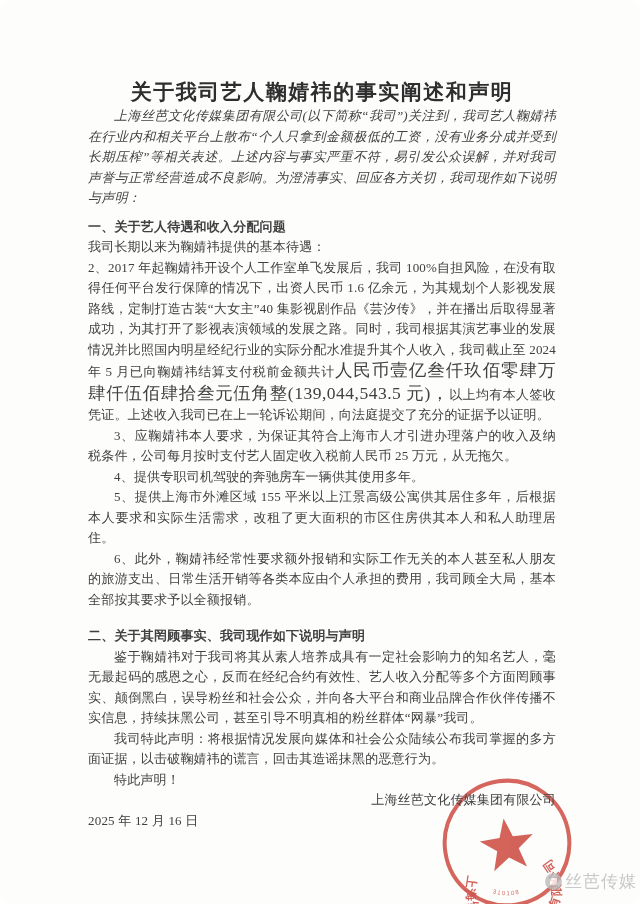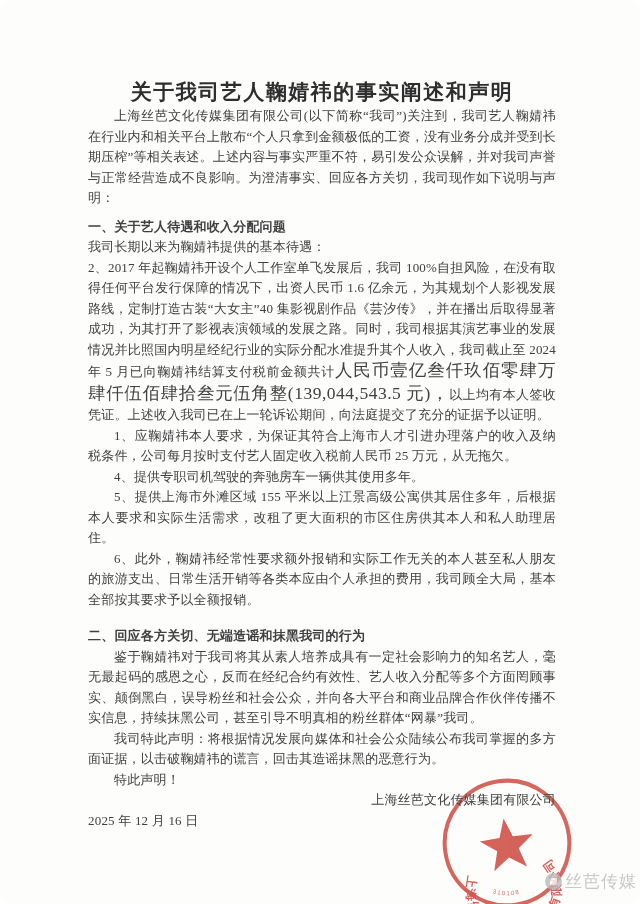--- a/index.html
+++ b/index.html
@@ -23,21 +23,21 @@
     color:#2e2e2e;
   }
   .content p{
     margin:0;
     font-size:13px;
     line-height:20.5px;
     text-align:justify;
     color:#404040;
     letter-spacing:0.2px;
   }
-  .intro{margin-top:28px;}
+  .intro{margin-top:28px;font-style:italic;}
   .indent{text-indent:2em;}
   .h{font-weight:700;color:#333;margin-top:8px !important;}
   .gap{margin-top:16px !important;}
   .big{font-size:17.5px;letter-spacing:0.5px;}
   .sig{text-align:right !important;margin-top:0 !important;}
   .date{text-align:center;padding-right:62px;}
   .seal{
     position:absolute;
     left:440px;top:776px;
     width:134px;height:134px;
@@ -76,26 +76,26 @@
 <div class="page">
 
   <div class="content">
     <h1 class="doc-title">关于我司艺人鞠婧祎的事实阐述和声明</h1>
 
     <p class="intro indent">上海丝芭文化传媒集团有限公司(以下简称“我司”)关注到，我司艺人鞠婧祎在行业内和相关平台上散布“个人只拿到金额极低的工资，没有业务分成并受到长期压榨”等相关表述。上述内容与事实严重不符，易引发公众误解，并对我司声誉与正常经营造成不良影响。为澄清事实、回应各方关切，我司现作如下说明与声明：</p>
 
     <p class="h">一、关于艺人待遇和收入分配问题</p>
     <p>我司长期以来为鞠婧祎提供的基本待遇：</p>
     <p><span>2、2017 年起鞠婧祎开设个人工作室单飞发展后，我司 100%自担风险，在没有取得任何平台发行保障的情况下，出资人民币 1.6 亿余元，为其规划个人影视发展路线，定制打造古装“大女主”40 集影视剧作品《芸汐传》，并在播出后取得显著成功，为其打开了影视表演领域的发展之路。同时，我司根据其演艺事业的发展情况并比照国内明星经纪行业的实际分配水准提升其个人收入，我司截止至 2024 年 5 月已向鞠婧祎结算支付税前金额共计</span><span class="big">人民币壹亿叁仟玖佰零肆万肆仟伍佰肆拾叁元伍角整(139,044,543.5 元)，</span><span>以上均有本人签收凭证。上述收入我司已在上一轮诉讼期间，向法庭提交了充分的证据予以证明。</span></p>
-    <p class="indent">1、应鞠婧祎本人要求，为保证其符合上海市人才引进办理落户的收入及纳税条件，公司每月按时支付艺人固定收入税前人民币 25 万元，从无拖欠。</p>
+    <p class="indent">3、应鞠婧祎本人要求，为保证其符合上海市人才引进办理落户的收入及纳税条件，公司每月按时支付艺人固定收入税前人民币 25 万元，从无拖欠。</p>
     <p class="indent">4、提供专职司机驾驶的奔驰房车一辆供其使用多年。</p>
     <p class="indent">5、提供上海市外滩区域 155 平米以上江景高级公寓供其居住多年，后根据本人要求和实际生活需求，改租了更大面积的市区住房供其本人和私人助理居住。</p>
     <p class="indent">6、此外，鞠婧祎经常性要求额外报销和实际工作无关的本人甚至私人朋友的旅游支出、日常生活开销等各类本应由个人承担的费用，我司顾全大局，基本全部按其要求予以全额报销。</p>
 
-    <p class="h gap">二、回应各方关切、无端造谣和抹黑我司的行为</p>
+    <p class="h gap">二、关于其罔顾事实、我司现作如下说明与声明</p>
     <p class="indent">鉴于鞠婧祎对于我司将其从素人培养成具有一定社会影响力的知名艺人，毫无最起码的感恩之心，反而在经纪合约有效性、艺人收入分配等多个方面罔顾事实、颠倒黑白，误导粉丝和社会公众，并向各大平台和商业品牌合作伙伴传播不实信息，持续抹黑公司，甚至引导不明真相的粉丝群体“网暴”我司。</p>
     <p class="indent">我司特此声明：将根据情况发展向媒体和社会公众陆续公布我司掌握的多方面证据，以击破鞠婧祎的谎言，回击其造谣抹黑的恶意行为。</p>
 
     <p class="indent">特此声明！</p>
     <p class="sig">上海丝芭文化传媒集团有限公司</p>
     <p class="date">2025 年 12 月 16 日</p>
   </div>
 
   <svg class="seal" viewBox="0 0 200 200">
     <circle cx="100" cy="100" r="93" fill="none" stroke="#c8382e" stroke-width="6" opacity="0.9"></circle>

